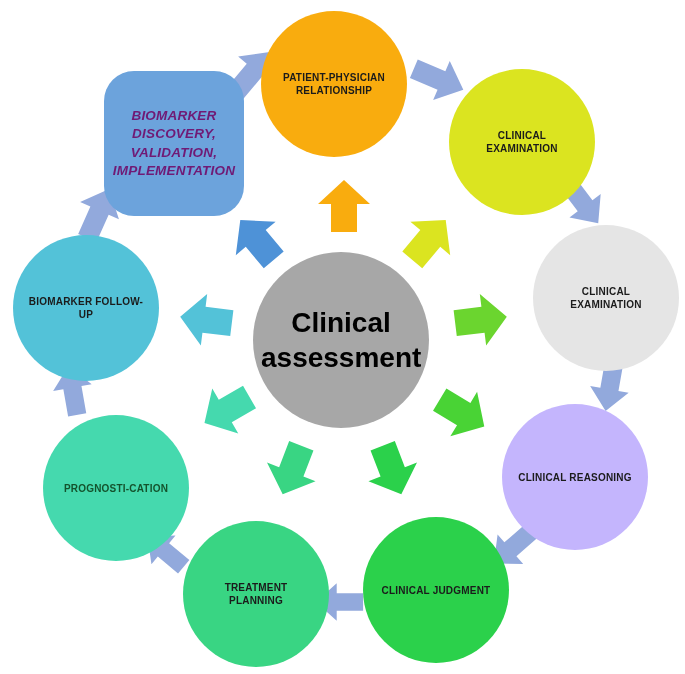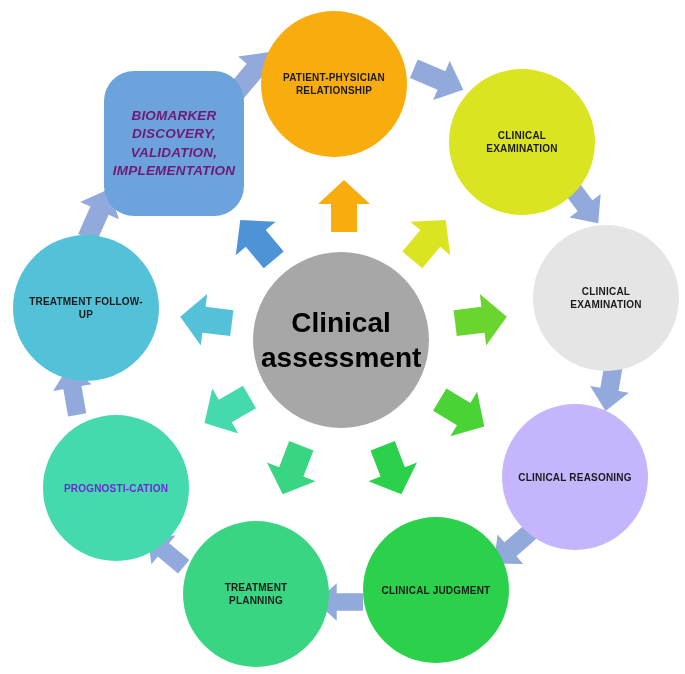--- a/index.html
+++ b/index.html
@@ -75,25 +75,25 @@
 
   <div class="node circle" style="left: 363px; top: 517px; background: rgb(43, 209, 75);">
     <span class="node-label" style="color: rgb(27, 27, 27);">CLINICAL JUDGMENT</span>
   </div>
 
   <div class="node circle" style="left: 183px; top: 521px; background: rgb(57, 213, 131);">
     <span class="node-label" style="color: rgb(27, 27, 27);">TREATMENT PLANNING</span>
   </div>
 
   <div class="node circle" style="left: 43px; top: 415px; background: rgb(69, 217, 174);">
-    <span class="node-label" style="color: #6d28d9;">PROGNOSTI-CATION</span>
+    <span class="node-label" style="color: #14532d;">PROGNOSTI-CATION</span>
   </div>
 
   <div class="node circle" style="left: 13px; top: 235px; background: rgb(83, 194, 216);">
-    <span class="node-label" style="color: rgb(27, 27, 27);">TREATMENT FOLLOW-UP</span>
+    <span class="node-label" style="color: rgb(27, 27, 27);">BIOMARKER FOLLOW-UP</span>
   </div>
 
   <div class="node box" style="left: 104px; top: 71px; background: rgb(108, 163, 220);">
     <span class="node-label" style="color: #701a75;">BIOMARKER DISCOVERY, VALIDATION, IMPLEMENTATION</span>
   </div>
 
   <div class="node circle center-node" style="left: 253px; top: 252px; background: rgb(167, 167, 167);">
     <span class="node-label" style="color: #000000;">Clinical assessment</span>
   </div>
 

